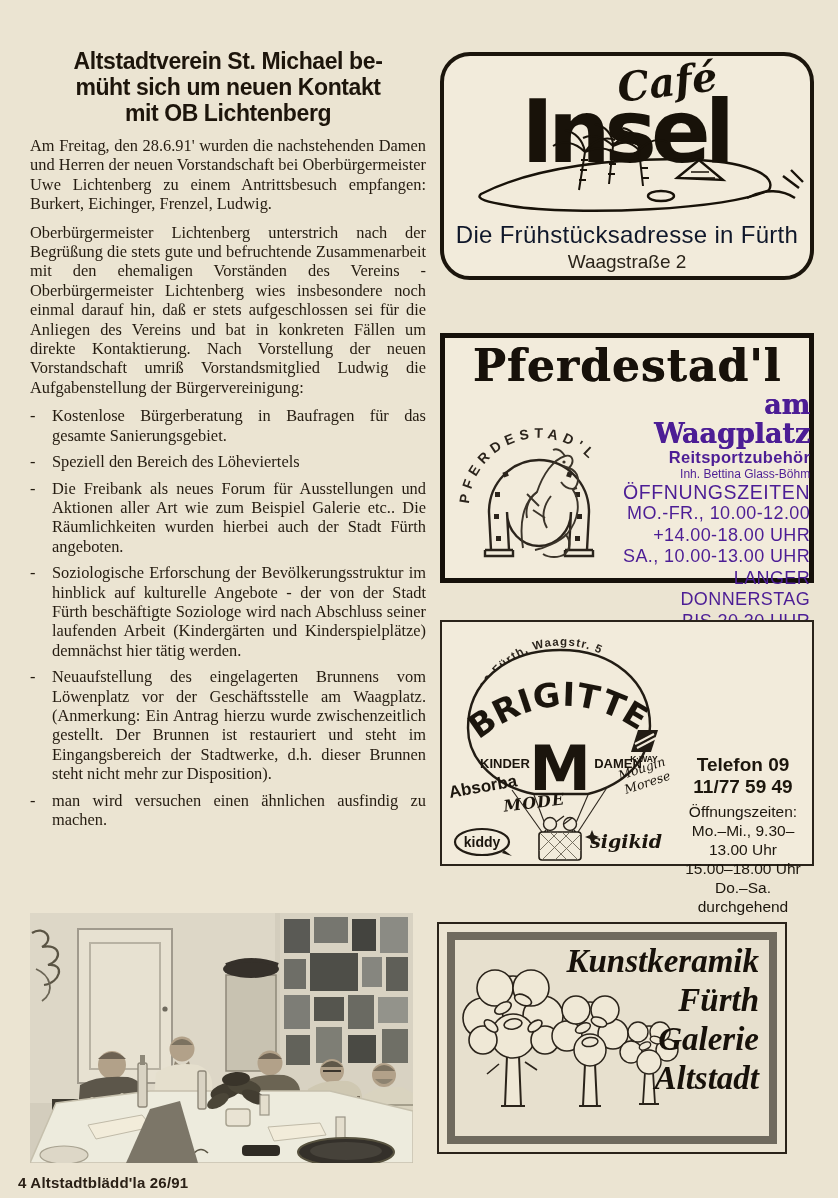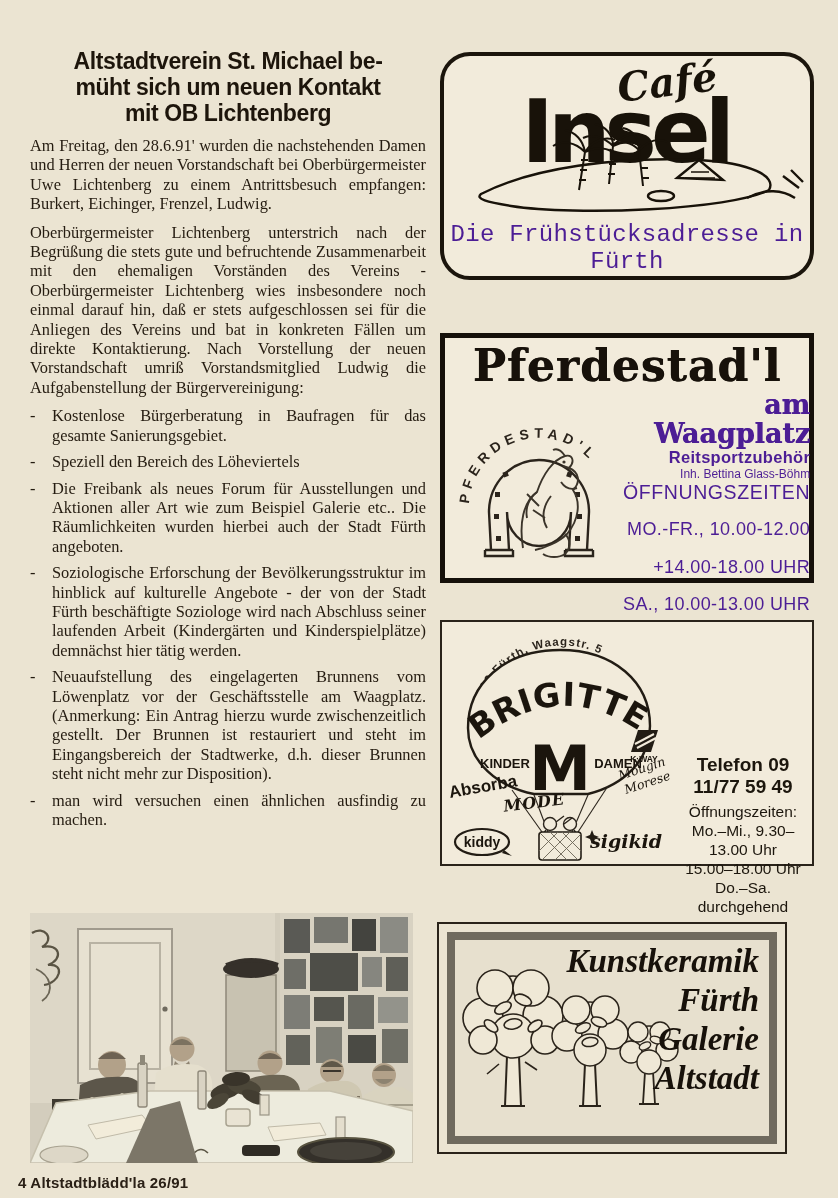--- a/index.html
+++ b/index.html
@@ -28,38 +28,38 @@
   .page-footer{
     position:absolute;left:18px;top:1174px;width:414px;
     border-bottom:8px solid #0369a1;padding-bottom:14px;
     font-family:"Liberation Sans",sans-serif;font-weight:700;font-size:15px;color:#2a2016;
     letter-spacing:.2px;
   }
   
   .ad{position:absolute;left:440px;width:374px;background:#f2ebdb;box-sizing:border-box;}
   
   .ad-insel{top:52px;height:228px;border:4px solid #1b150c;border-radius:30px;text-align:center;overflow:hidden;}
-  .insel-tagline{font-family:Liberation Mono, monospace;font-size:24px;letter-spacing:.3px;color:#4c1d95;margin-top:1px;}
+  .insel-tagline{font-family:Liberation Sans, sans-serif;font-size:24px;letter-spacing:.3px;color:#0f172a;margin-top:1px;}
   .insel-address{font-family:"Liberation Sans",sans-serif;font-size:19px;color:#2b241a;margin-top:2px;}
   .insel-hours{font-family:"Liberation Sans",sans-serif;font-size:12.5px;color:#2b241a;margin-top:2px;letter-spacing:.2px;}
   
   .ad-pferd{top:333px;height:250px;border:5px solid #15100a;}
   .pferd-title{
     font-family:"DejaVu Serif",serif;font-weight:700;font-size:44px;line-height:48px;
     text-align:center;color:#17110a;margin-top:4px;letter-spacing:1px;
     text-shadow:0.6px 0 currentColor;
   }
   .pferd-body{display:flex;padding:0 8px;}
   .pferd-logo{flex:0 0 170px;}
   .pferd-info{flex:1;text-align:right;padding-right:4px;color:#4c1d95;}
   .pf-waag{font-family:"DejaVu Serif",serif;font-weight:700;font-size:27px;line-height:29px;text-shadow:0.5px 0 currentColor;}
   .pf-cat{font-family:"Liberation Sans",sans-serif;font-weight:700;font-size:16.5px;line-height:19px;letter-spacing:.3px;}
   .pf-owner{font-family:"Liberation Sans",sans-serif;font-size:12px;line-height:14px;}
   .pf-zl{font-family:"Liberation Sans",sans-serif;font-size:19.5px;line-height:22px;letter-spacing:.6px;}
-  .pf-h{font-family:"Liberation Sans",sans-serif;font-size:18px;line-height:21.5px;letter-spacing:.4px;margin-top:16px;}
+  .pf-h{font-family:"Liberation Sans",sans-serif;font-size:18px;line-height:21.5px;letter-spacing:.4px;}
   .pferd-footer{
     font-family:"Liberation Sans",sans-serif;font-size:18.5px;color:#1c160d;
     text-align:center;margin-top:3px;letter-spacing:.2px;
   }
   
   .ad-brig{top:620px;height:246px;border:2.5px solid #2a231a;}
   .brig-wrap{display:flex;height:100%;}
   .brig-left{flex:0 0 238px;position:relative;}
   .brig-right{flex:1;text-align:center;padding-top:132px;padding-right:6px;color:#1c160d;}
   .brig-phone{font-family:"Liberation Sans",sans-serif;font-weight:700;font-size:19px;line-height:22px;}

